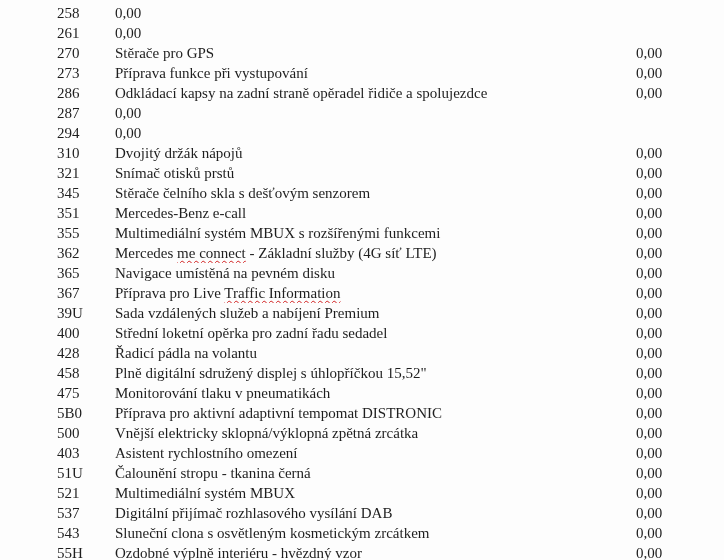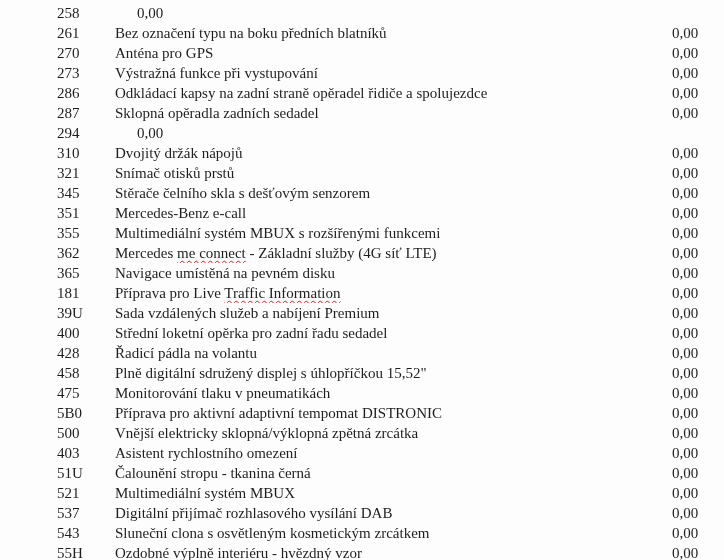--- a/index.html
+++ b/index.html
@@ -33,22 +33,22 @@
     margin-left: 37px;
     flex: 0 0 auto;
   }
   .desc {
     flex: 1 1 auto;
     overflow: hidden;
   }
   .value {
     flex: 0 0 auto;
     width: 70px;
-    text-align: center;
-    margin-right: 24px;
+    text-align: left;
+    margin-right: 38px;
   }
   .misspelled {
     text-decoration: underline;
     text-decoration-style: wavy;
     text-decoration-color: #d21f1f;
     text-decoration-thickness: 1px;
     text-underline-offset: 2px;
   }
   
   .partial-row {
@@ -73,45 +73,43 @@
   </div>
 
   <div id="rows-container">
     <div class="row">
       <span class="code">258</span>
       <span class="value">0,00</span>
     </div>
 
     <div class="row">
       <span class="code">261</span>
-      <span class="desc"><span class="d-before">Bez označení typu na boku předních blatníků</span><span class="misspelled"></span><span class="d-after"></span></span>
       <span class="value">0,00</span>
     </div>
 
     <div class="row">
       <span class="code">270</span>
-      <span class="desc"><span class="d-before">Anténa pro GPS</span><span class="misspelled"></span><span class="d-after"></span></span>
+      <span class="desc"><span class="d-before">Stěrače pro GPS</span><span class="misspelled"></span><span class="d-after"></span></span>
       <span class="value">0,00</span>
     </div>
 
     <div class="row">
       <span class="code">273</span>
-      <span class="desc"><span class="d-before">Výstražná funkce při vystupování</span><span class="misspelled"></span><span class="d-after"></span></span>
+      <span class="desc"><span class="d-before">Příprava funkce při vystupování</span><span class="misspelled"></span><span class="d-after"></span></span>
       <span class="value">0,00</span>
     </div>
 
     <div class="row">
       <span class="code">286</span>
       <span class="desc"><span class="d-before">Odkládací kapsy na zadní straně opěradel řidiče a spolujezdce</span><span class="misspelled"></span><span class="d-after"></span></span>
       <span class="value">0,00</span>
     </div>
 
     <div class="row">
       <span class="code">287</span>
-      <span class="desc"><span class="d-before">Sklopná opěradla zadních sedadel</span><span class="misspelled"></span><span class="d-after"></span></span>
       <span class="value">0,00</span>
     </div>
 
     <div class="row">
       <span class="code">294</span>
       <span class="value">0,00</span>
     </div>
 
     <div class="row">
       <span class="code">310</span>
@@ -149,21 +147,21 @@
       <span class="value">0,00</span>
     </div>
 
     <div class="row">
       <span class="code">365</span>
       <span class="desc"><span class="d-before">Navigace umístěná na pevném disku</span><span class="misspelled"></span><span class="d-after"></span></span>
       <span class="value">0,00</span>
     </div>
 
     <div class="row">
-      <span class="code">181</span>
+      <span class="code">367</span>
       <span class="desc"><span class="d-before">Příprava pro Live </span><span class="misspelled">Traffic Information</span><span class="d-after"></span></span>
       <span class="value">0,00</span>
     </div>
 
     <div class="row">
       <span class="code">39U</span>
       <span class="desc"><span class="d-before">Sada vzdálených služeb a nabíjení Premium</span><span class="misspelled"></span><span class="d-after"></span></span>
       <span class="value">0,00</span>
     </div>
 

